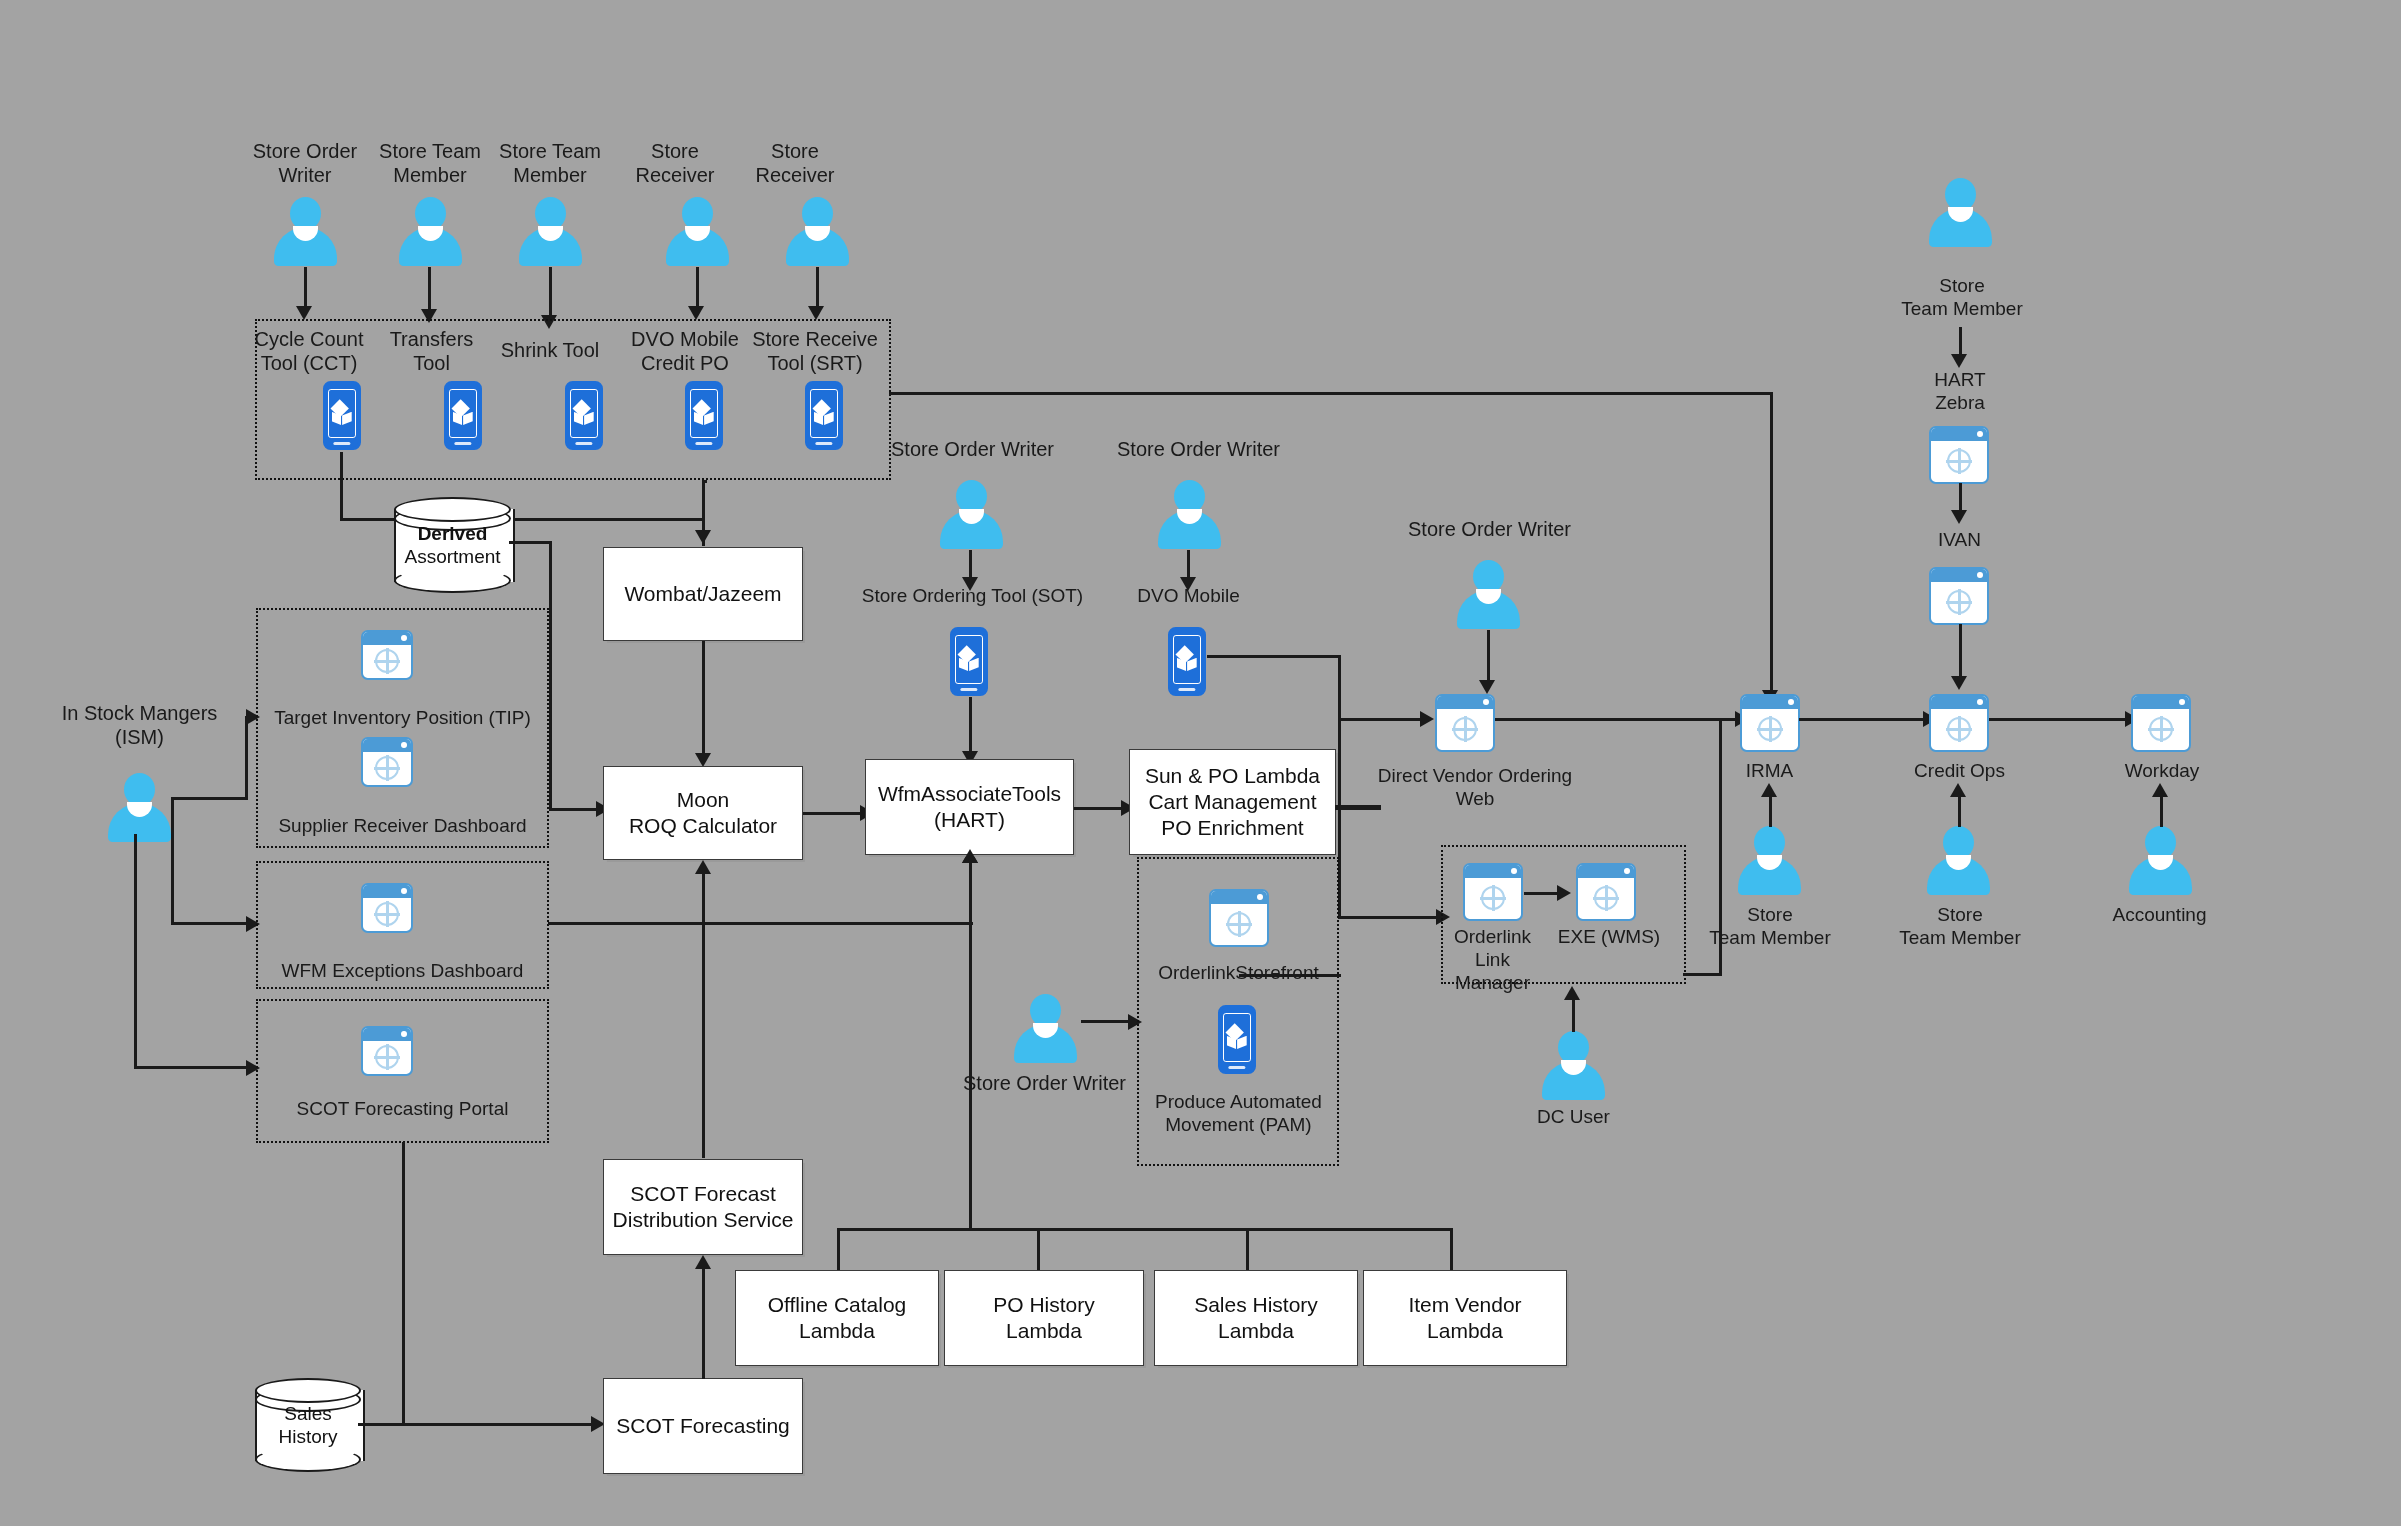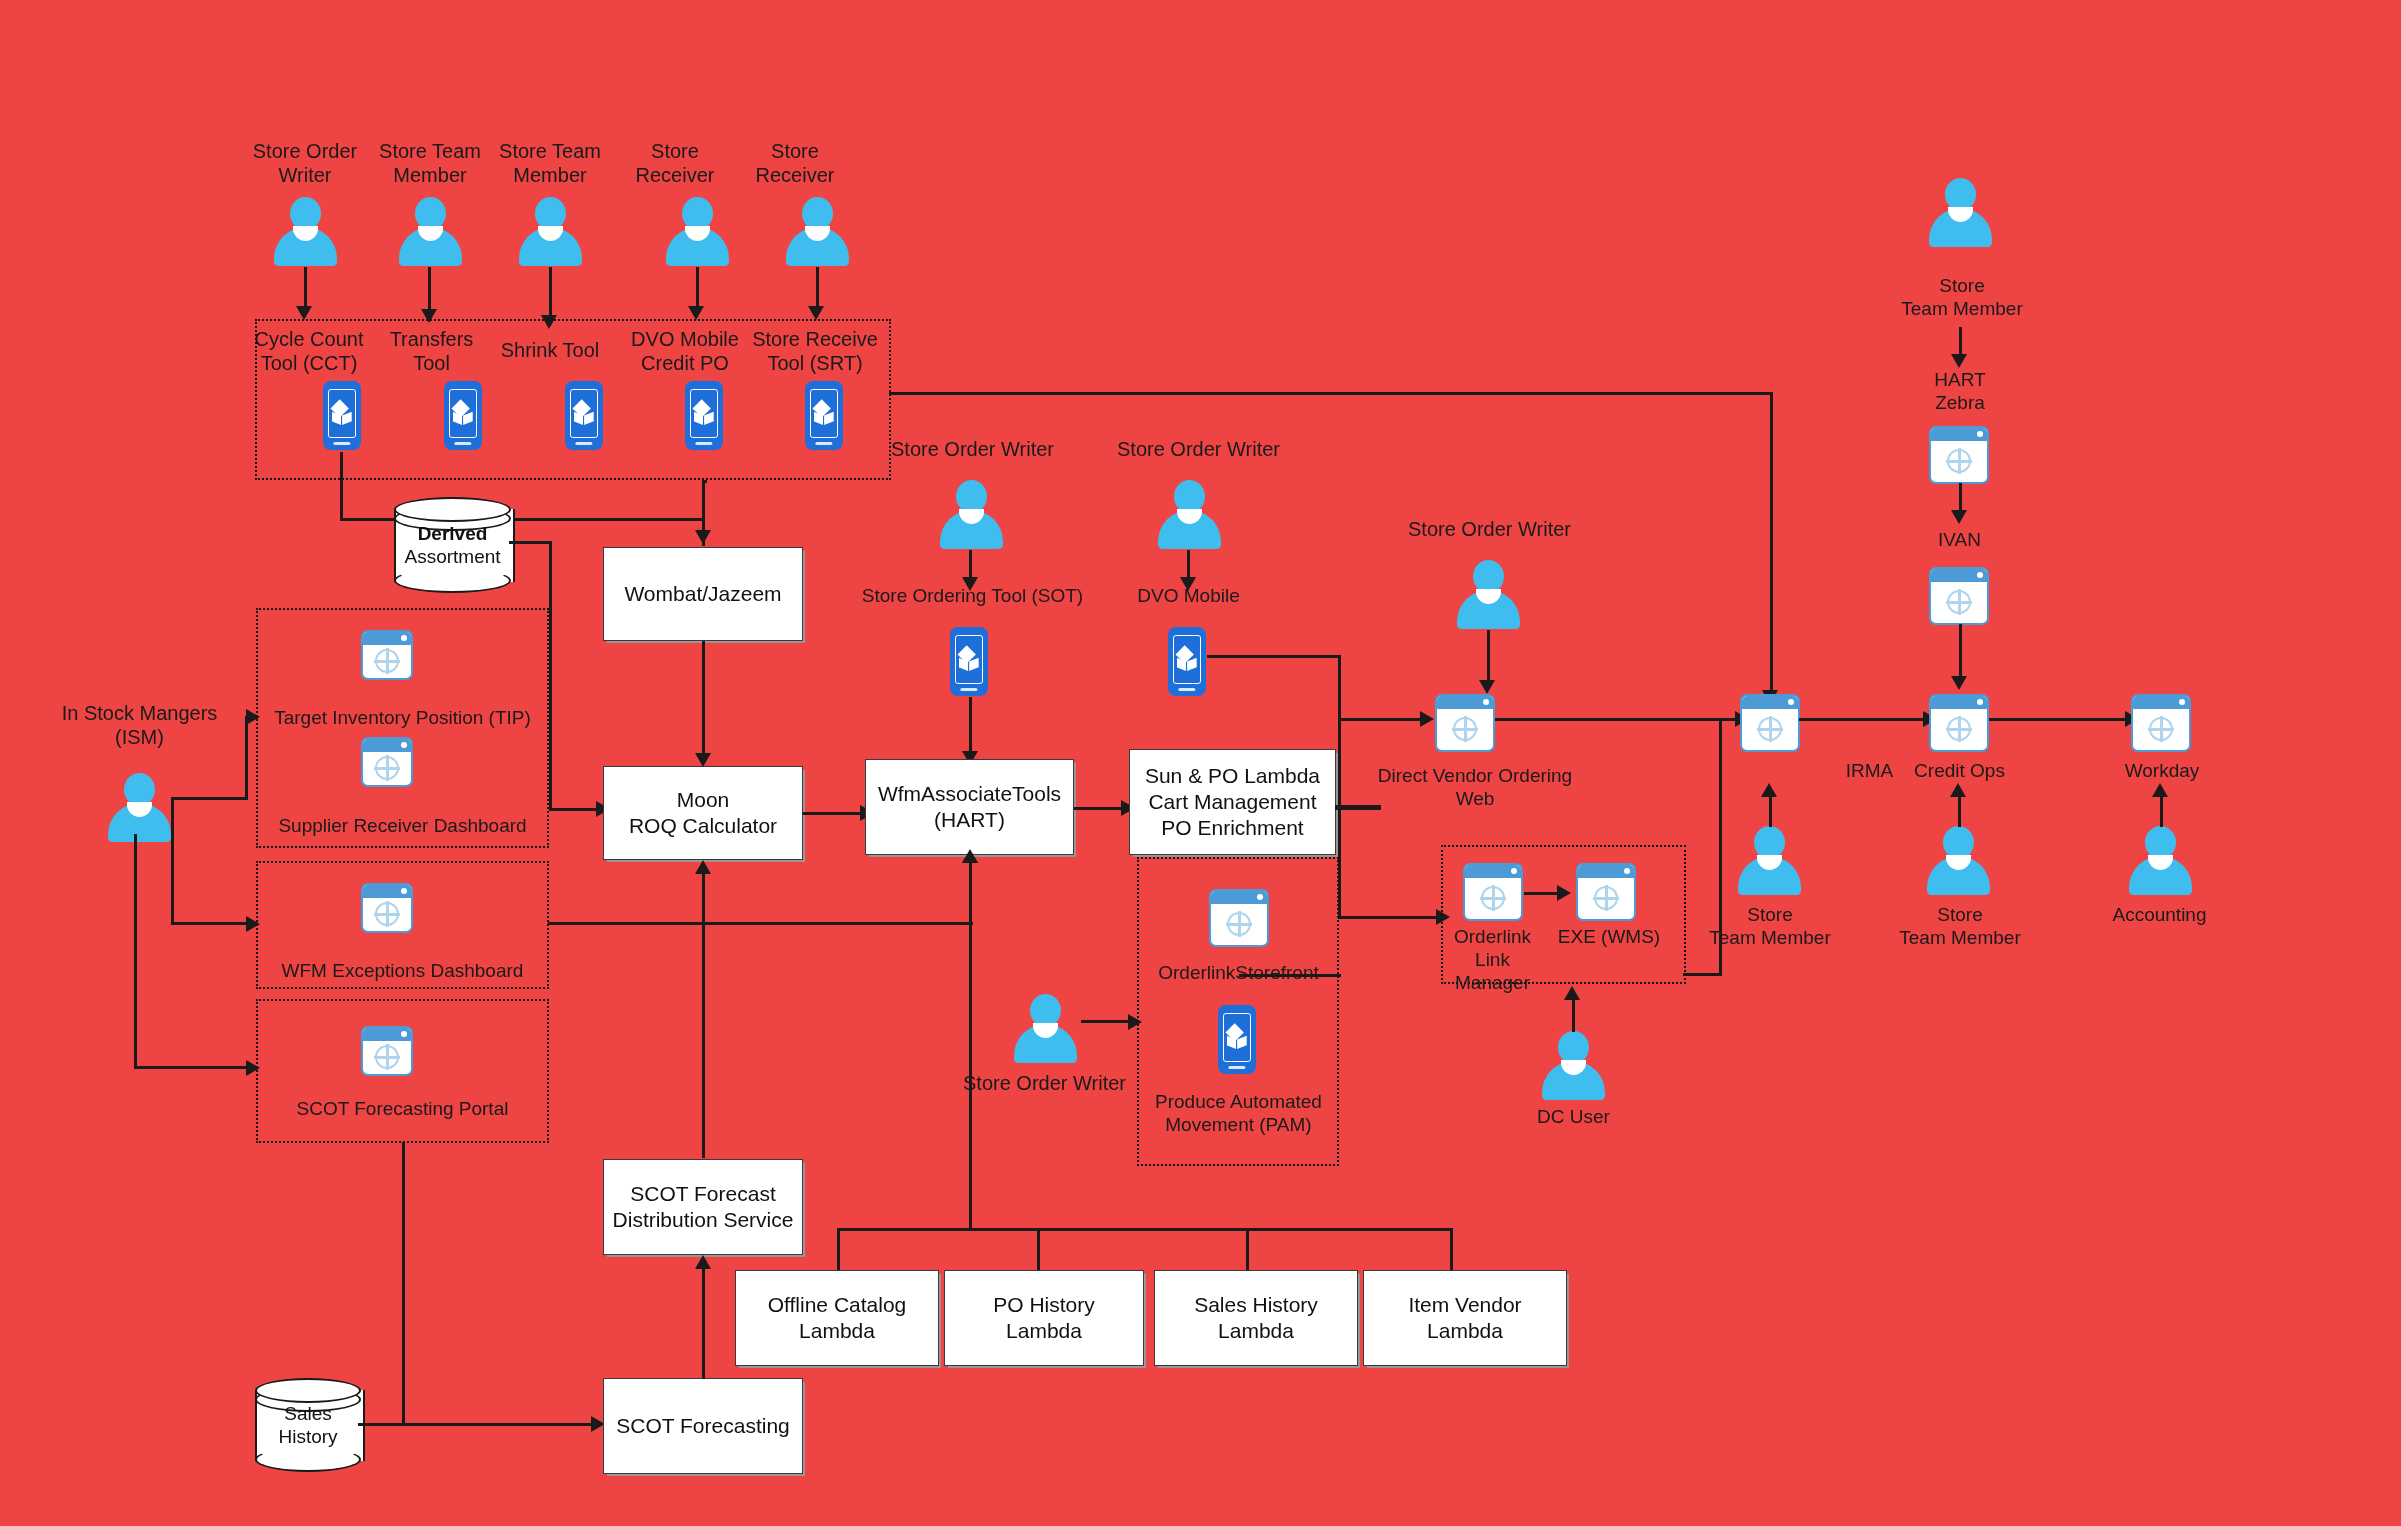--- a/index.html
+++ b/index.html
@@ -1,18 +1,18 @@
 <!DOCTYPE html>
 <html><head>
 <meta charset="utf-8">
 <title>Store Inventory Systems Architecture Diagram</title>
 <style>
   html,body{margin:0;padding:0;background:#ffffff;}
   body{font-family:"Liberation Sans", sans-serif;}
-  #canvas{position:relative;width:2402px;height:1527px;background:#ef4444;overflow:hidden;}
+  #canvas{position:relative;width:2402px;height:1527px;background:#a3a3a3;overflow:hidden;}
   .lbl{position:absolute;text-align:center;color:#1a1a1a;font-size:20px;line-height:24px;white-space:pre-line;}
   .lbl.small{font-size:19px;line-height:23px;}
 
   
   .box{position:absolute;box-sizing:border-box;background:#ffffff;border:1.9px solid #3a3a3a;
        box-shadow:2.9px 2.9px 0 -1px #9a9a9a;display:flex;align-items:center;justify-content:center;
        text-align:center;font-size:21px;line-height:26px;color:#111;white-space:pre-line;padding:3.8px;}
 
   
   .group{position:absolute;box-sizing:border-box;border:2.9px dotted #111;background:transparent;}
@@ -494,21 +494,21 @@
   <div class="ah ah-d" style="left:1951px;top:676px;"></div>
 
   <div class="browser" style="left:1740px;top:694px;width:60px;height:58px;">
       <div class="bar">
         <div class="dot"></div>
       </div>
       <div class="pane">
         <div class="globe"></div>
       </div>
     </div>
-  <div class="lbl small" style="left:1812px;top:759px;width:115px;">IRMA</div>
+  <div class="lbl small" style="left:1712px;top:759px;width:115px;">IRMA</div>
   <div class="person" style="left:1738px;top:826px;">
       <div class="head"></div>
       <div class="body"></div>
       <div class="neck"></div>
     </div>
   <div class="lbl small" style="left:1693px;top:903px;width:154px;">Store
 Team Member</div>
   <div class="ln lnv" style="left:1769px;top:794px;height:33px;"></div>
   <div class="ah ah-u" style="left:1761px;top:783px;"></div>
 

